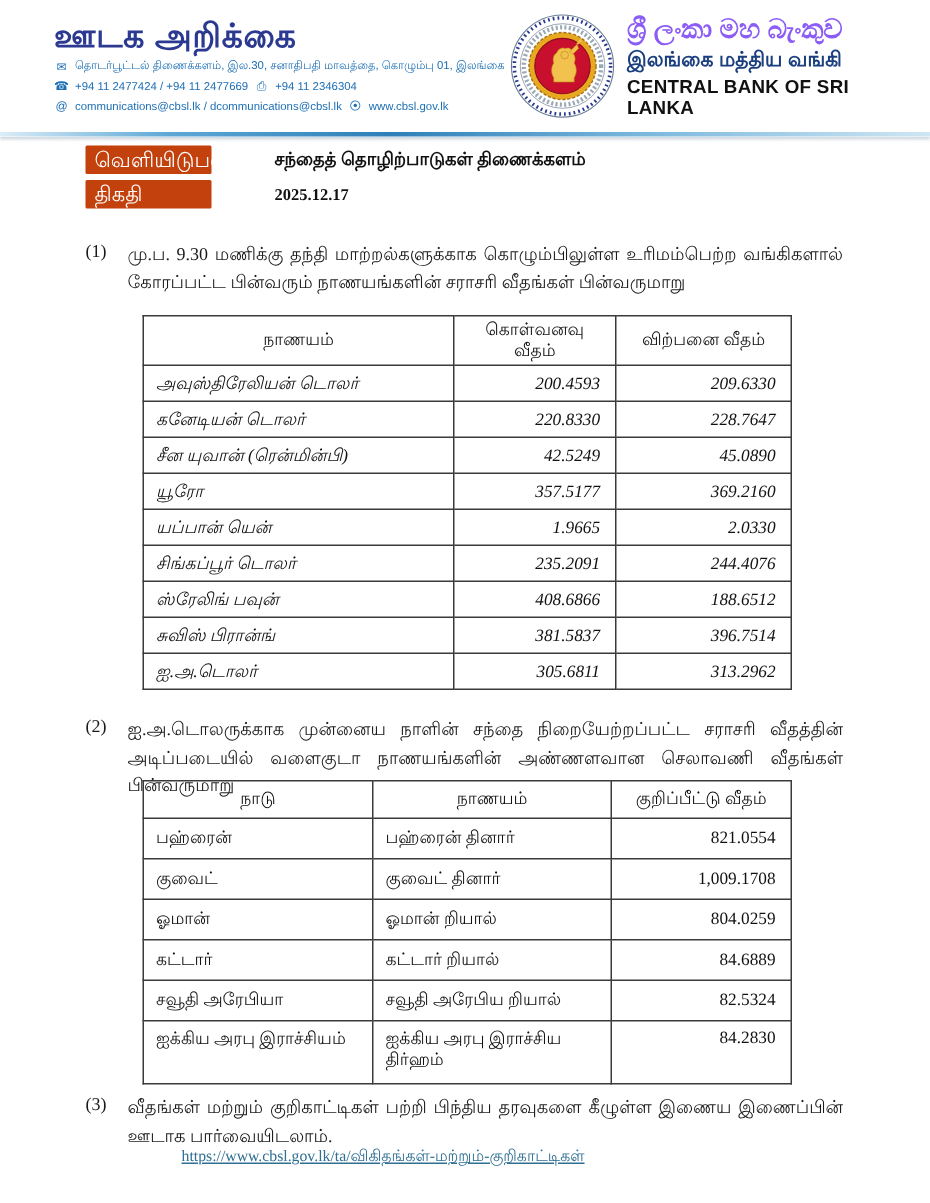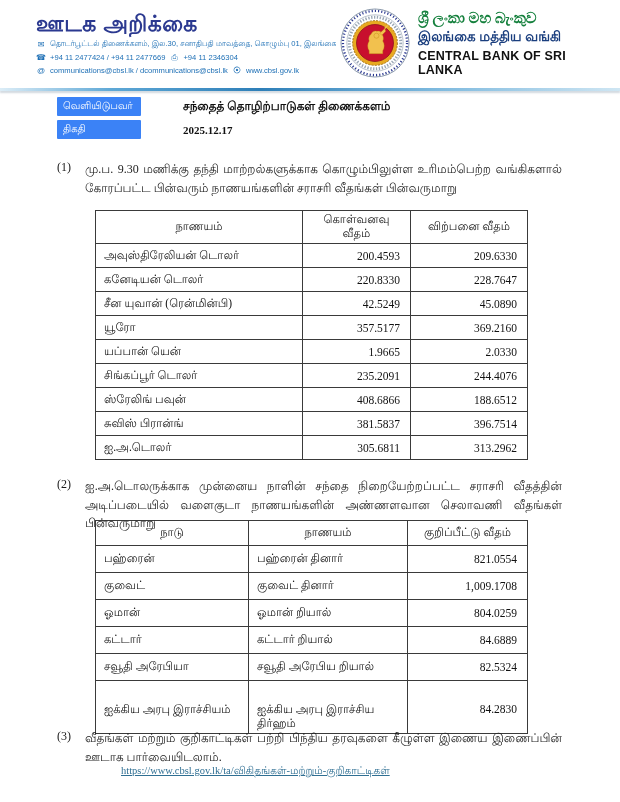--- a/index.html
+++ b/index.html
@@ -20,50 +20,50 @@
     font-family:"Liberation Sans", sans-serif; font-size:7.6px; color:#1d6fb5;
     white-space:nowrap;
   }
   .c-icon {
     display:inline-flex; align-items:center; justify-content:center;
     width:10px; height:8px; font-size:8px; color:#1d6fb5; flex:0 0 auto;
   }
   .hdr-right { position:absolute; left:340px; top:8px; width:262px; display:flex; align-items:center; }
   .emblem { width:70px; height:70px; flex:0 0 auto; }
   .bank-names { margin-left:8px; }
-  .bank-si { font-family:Liberation Serif, serif; font-weight:bold; font-size:15px; color:#15803d; line-height:1.25; }
+  .bank-si { font-family:Liberation Sans, sans-serif; font-weight:bold; font-size:18px; color:#8b5cf6; line-height:1.25; }
   .bank-ta { font-family:"Liberation Sans", sans-serif; font-weight:bold; font-size:13.5px; color:#1a3e7e; line-height:1.3; }
   .bank-en { font-family:"Liberation Sans", sans-serif; font-weight:bold; font-size:12.5px; color:#111; letter-spacing:0.2px; margin-top:3px; }
   .divider {
     position:absolute; left:0; top:88px; width:620px; height:3px;
     background:linear-gradient(to right,#dcedf7 0%,#5ea8d6 18%,#2e7fb8 42%,#7db9de 70%,#cfe6f3 100%);
     box-shadow:0 2px 2px rgba(120,140,160,0.35);
   }
   
   .meta-row { position:absolute; left:57px; display:flex; align-items:center; }
   .meta-label {
-    width:84px; height:19px; background:#3b82f6; color:#ffffff;
-    font-family:"Liberation Sans", sans-serif; font-size:10px;
+    width:84px; height:19px; background:#c2410c; color:#ffffff;
+    font-family:"Liberation Sans", sans-serif; font-size:14px;
     display:flex; align-items:center; padding-left:6px; border-radius:1px;
   }
   .meta-value { margin-left:42px; font-weight:bold; font-size:11px; color:#111; }
   
   .para { position:absolute; left:57px; width:505px; display:flex; }
   .para-num { width:28px; flex:0 0 auto; font-size:12px; }
   .para-text { flex:1; font-size:12px; line-height:1.55; text-align:justify; }
   
   table { border-collapse:collapse; position:absolute; left:95px; width:432px; table-layout:fixed; }
   th, td { border:1px solid #3a3a3a; font-weight:normal; font-size:11.5px; color:#111; }
   thead th { text-align:center; height:25px; padding:2px 6px; }
   td { padding:2px 8px; }
   td.num { text-align:right; padding-right:10px; }
   td.txt { text-align:left; }
-  .t1 td { height:24px; vertical-align:middle; }
+  .t1 td { height:24px; vertical-align:middle;font-style:italic; }
   .t2 td { height:27px; vertical-align:middle; }
-  .t2 tr:last-child td { height:42px; vertical-align:top; padding-top:22px; }
+  .t2 tr:last-child td { height:42px; vertical-align:top; padding-top:5px; }
   .t1 col.c0 { width:207px; } .t1 col.c1 { width:108px; } .t1 col.c2 { width:117px; }
   .t2 col.c0 { width:153px; } .t2 col.c1 { width:159px; } .t2 col.c2 { width:120px; }
   
   .doc-link {
     position:absolute; left:85px; font-size:10.5px; color:#2f6f93;
     text-decoration:underline; font-family:"Liberation Serif", serif;padding-left:36px;
   }
 </style>
 </head>
 <body>

